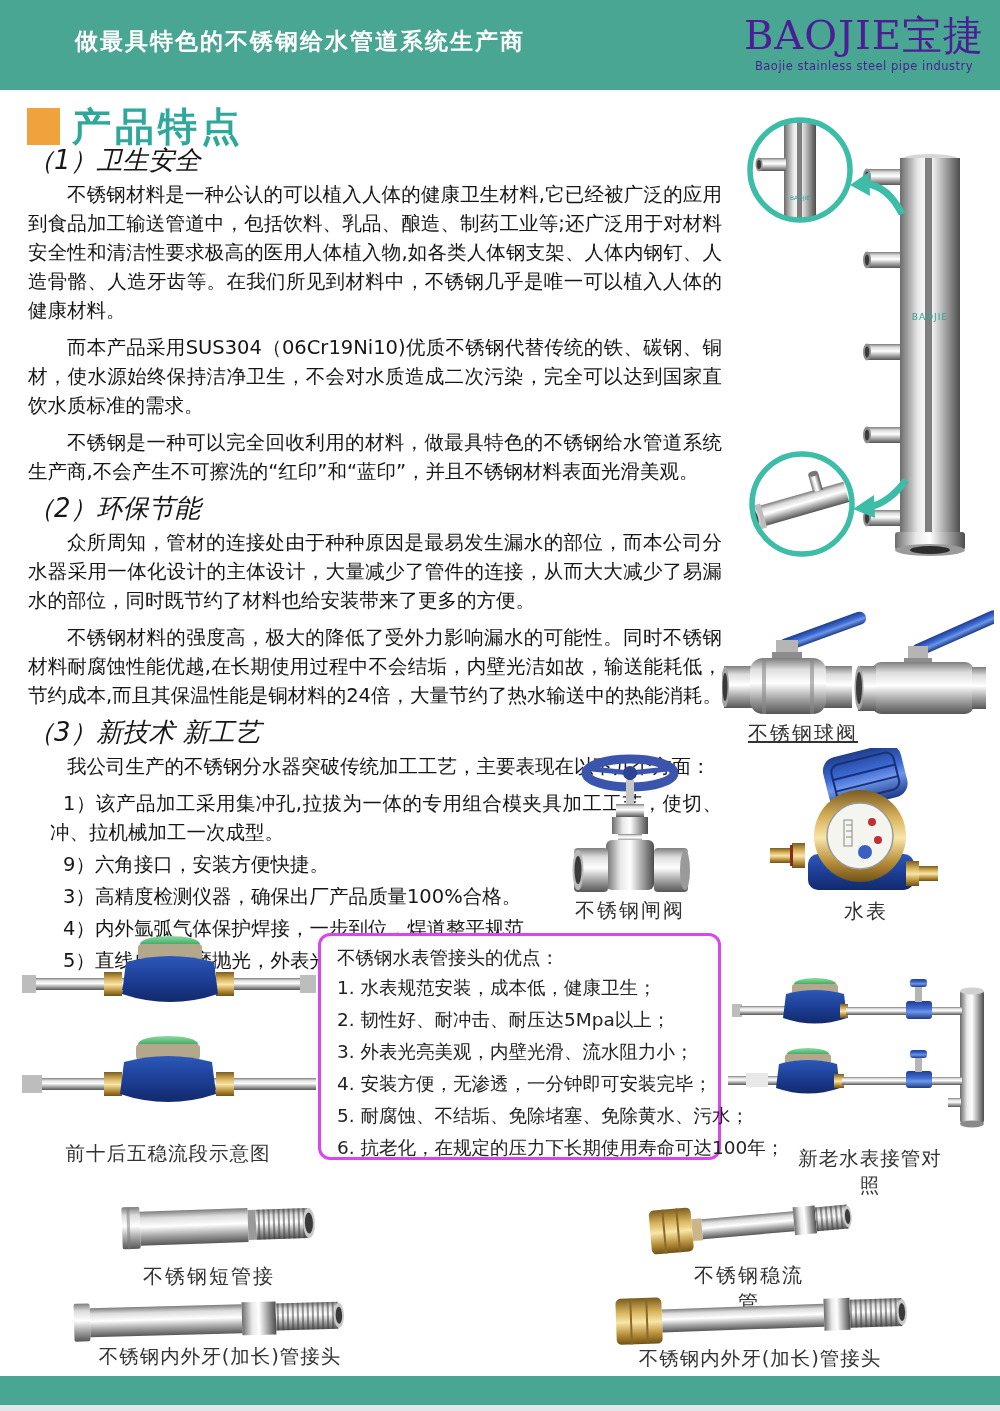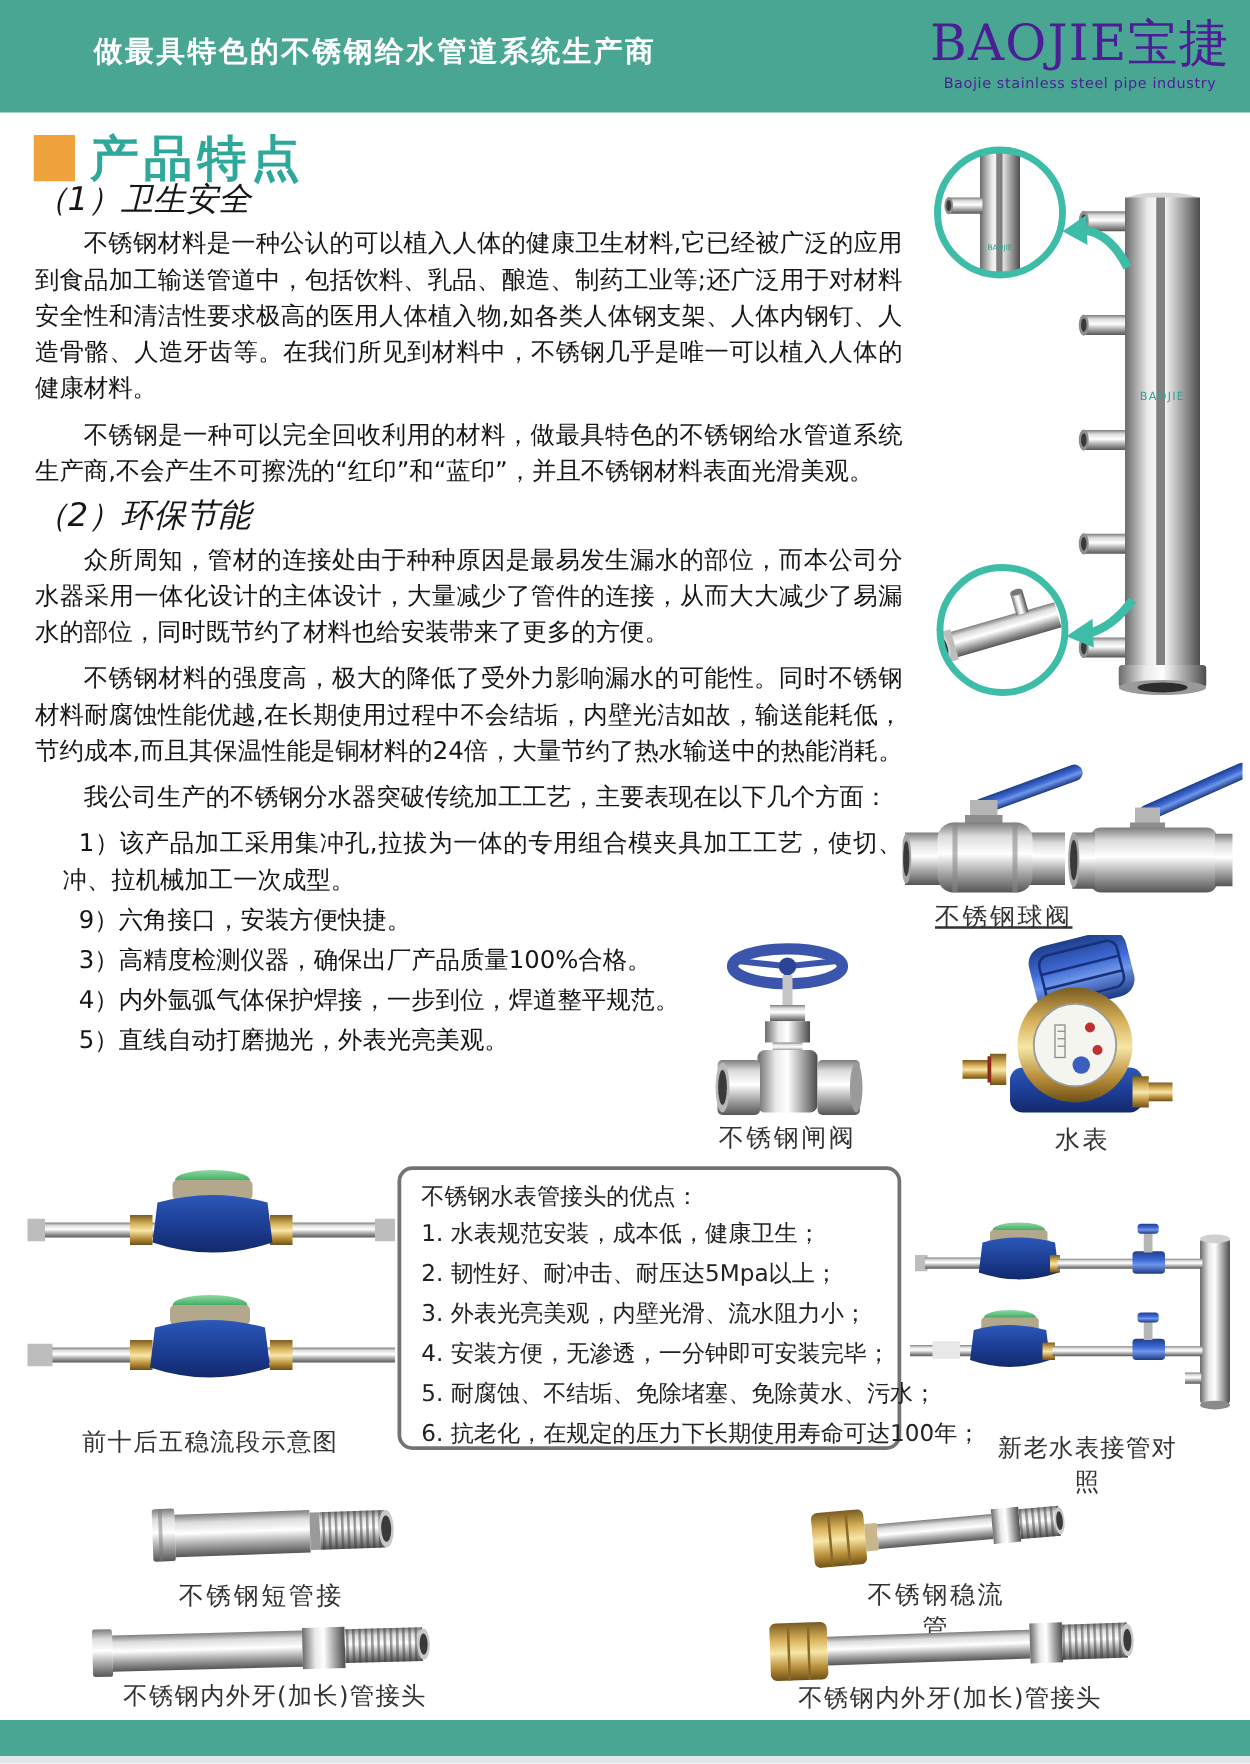--- a/index.html
+++ b/index.html
@@ -17,21 +17,21 @@
   .sq{position:absolute;left:27px;top:108px;width:33px;height:37px;background:#f0a33c;}
   .title{position:absolute;left:72px;top:100px;font-size:39px;font-weight:bold;color:#2ea89a;letter-spacing:4px;}
   
   .col{position:absolute;left:28px;top:140px;width:694px;font-size:19.5px;line-height:29px;
        color:#161616;text-align:justify;}
   .col .sec{font-size:26px;font-weight:400;margin:6px 0 5px;font-style:italic;}
   .col p{margin:0 0 8px;text-indent:2em;}
   .col .li{margin:0 0 3px;padding-left:22px;text-indent:13px;}
   
   .advbox{position:absolute;left:318px;top:933px;width:403px;height:227px;background:#fff;
-          border:3px solid #737373;border-radius:12px;box-sizing:border-box;
+          border:3px solid #d946ef;border-radius:12px;box-sizing:border-box;
           padding:8px 6px 0 16px;color:#222;z-index:5;}
   .advbox .t{font-size:18.5px;line-height:28px;}
   .advbox .i{font-size:18.5px;line-height:32px;white-space:nowrap;}
   
   .plabel{position:absolute;font-size:20px;color:#333;text-align:center;letter-spacing:2px;}
   .plabel.small{letter-spacing:1px;font-size:19.5px;}
   
   .fig{position:absolute;}
   .defs-svg{position:absolute;width:0;height:0;}
 </style>
@@ -93,24 +93,26 @@
       <div class="logo-sub">Baojie stainless steel pipe industry</div>
     </div>
   </div>
 
   <div class="sq"></div>
   <div class="title">产品特点</div>
 
   <div class="col">
     <div class="sec">（1）卫生安全</div>
     <p>不锈钢材料是一种公认的可以植入人体的健康卫生材料,它已经被广泛的应用到食品加工输送管道中，包括饮料、乳品、酿造、制药工业等;还广泛用于对材料安全性和清洁性要求极高的医用人体植入物,如各类人体钢支架、人体内钢钉、人造骨骼、人造牙齿等。在我们所见到材料中，不锈钢几乎是唯一可以植入人体的健康材料。</p>
+    <p>而本产品采用SUS304（06Cr19Ni10)优质不锈钢代替传统的铁、碳钢、铜材，使水源始终保持洁净卫生，不会对水质造成二次污染，完全可以达到国家直饮水质标准的需求。</p>
     <p>不锈钢是一种可以完全回收利用的材料，做最具特色的不锈钢给水管道系统生产商,不会产生不可擦洗的“红印”和“蓝印”，并且不锈钢材料表面光滑美观。</p>
     <div class="sec">（2）环保节能</div>
     <p>众所周知，管材的连接处由于种种原因是最易发生漏水的部位，而本公司分水器采用一体化设计的主体设计，大量减少了管件的连接，从而大大减少了易漏水的部位，同时既节约了材料也给安装带来了更多的方便。</p>
     <p>不锈钢材料的强度高，极大的降低了受外力影响漏水的可能性。同时不锈钢材料耐腐蚀性能优越,在长期使用过程中不会结垢，内壁光洁如故，输送能耗低，节约成本,而且其保温性能是铜材料的24倍，大量节约了热水输送中的热能消耗。</p>
+    <div class="sec">（3）新技术 新工艺</div>
     <p>我公司生产的不锈钢分水器突破传统加工工艺，主要表现在以下几个方面：</p>
     <div class="li">1）该产品加工采用集冲孔,拉拔为一体的专用组合模夹具加工工艺，使切、冲、拉机械加工一次成型。</div>
     <div class="li">9）六角接口，安装方便快捷。</div>
     <div class="li">3）高精度检测仪器，确保出厂产品质量100%合格。</div>
     <div class="li">4）内外氩弧气体保护焊接，一步到位，焊道整平规范。</div>
     <div class="li">5）直线自动打磨抛光，外表光亮美观。</div>
   </div>
 
   <svg class="fig" style="left:738px;top:108px;" width="252" height="462" viewBox="0 0 252 462">
     <defs>

